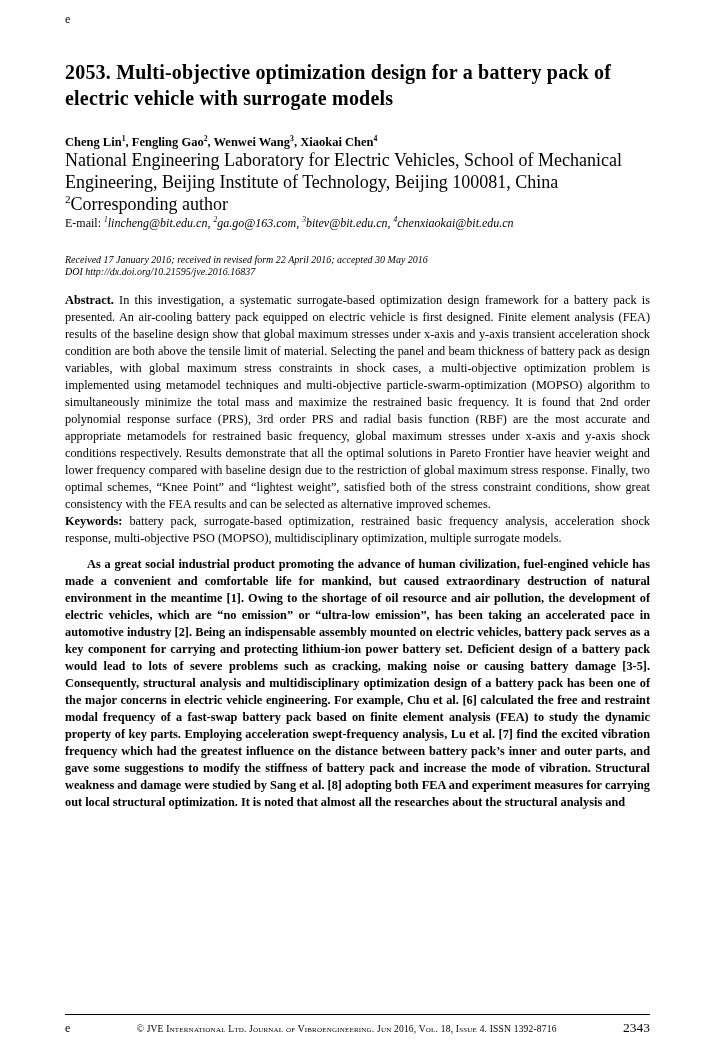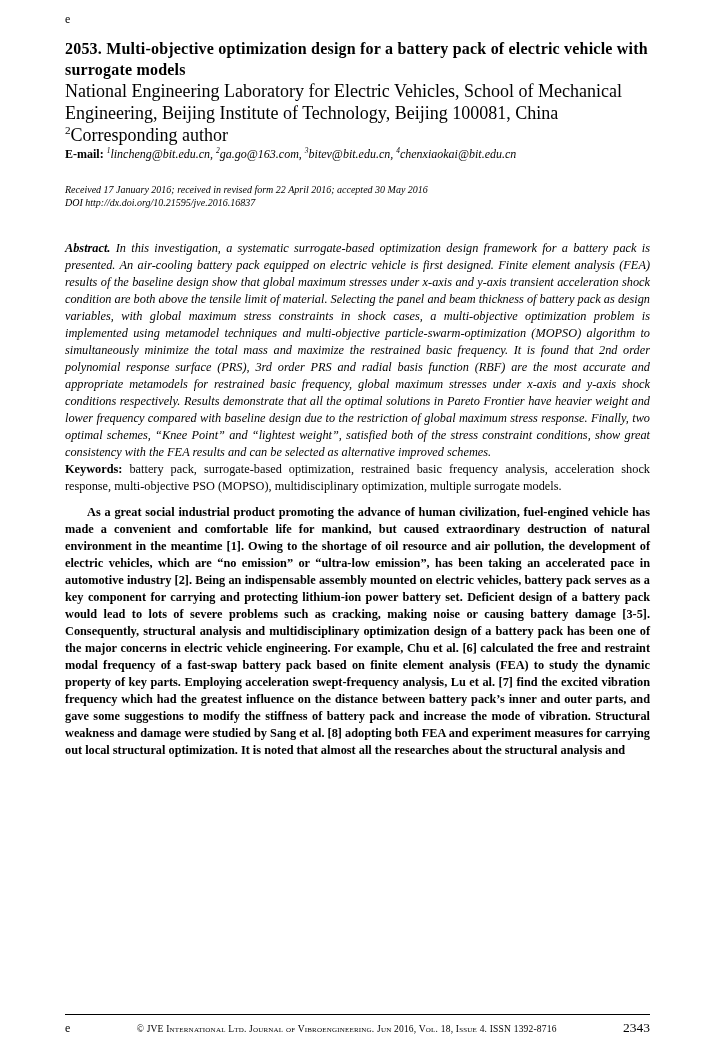--- a/index.html
+++ b/index.html
@@ -11,44 +11,44 @@
     position: relative;
     overflow: hidden;
   }
   .page {
     position: absolute;
     inset: 0;
     padding: 13px 64px 0 65px;
   }
   .corner-mark { font-size: 12px; line-height: 1.1; }
   .title {
-    margin-top: 13px;
-    font-size: 16px;
+    margin-top: 33px;
+    font-size: 20px;
     font-weight: bold;
     line-height: 1.3;
     letter-spacing: 0.2px;
   }
   .authors {
     margin-top: 24px;
     font-size: 12.5px;
     font-weight: bold;
     line-height: 1.2;
   }
   sup { font-size: 62%; vertical-align: super; line-height: 0; }
   .affil { font-size: 18px; line-height: 1.22; }
   .email-line { font-size: 12px; line-height: 1.22; }
-  .email-label { font-weight: bold; margin-top: 32px; }
+  .email-label { font-weight: normal; margin-top: 32px; }
   .email-addresses { font-style: italic; text-align: right; }
   .history-block { margin-top: 23px; font-size: 10px; font-style: italic; line-height: 1.28; }
   .para {
     font-size: 12.3px;
     line-height: 17px;
     text-align: justify;
   }
-  .abstract { margin-top: 30px; font-style: italic; }
+  .abstract { margin-top: 13px; }
   .keywords { }
   .bold-label { font-weight: bold; }
   .section-heading {
     margin-top: 21px;
     font-size: 12.6px;
     font-weight: bold;
   }
   .body-para {
     margin-top: 9px;
     text-indent: 22px;
@@ -76,20 +76,21 @@
 </style>
 </head>
 <body>
 
 <div class="page">
 
   <div class="corner-mark">e</div>
 
   <h1 class="title">2053. Multi-objective optimization design for a battery pack of electric vehicle with surrogate models</h1>
 
+  <p class="authors"><span>Cheng Lin</span><sup>1</sup>, <span>Fengling Gao</span><sup>2</sup>, <span>Wenwei Wang</span><sup>3</sup>, <span>Xiaokai Chen</span><sup>4</sup></p>
 
   <p class="affil">National Engineering Laboratory for Electric Vehicles, School of Mechanical Engineering, Beijing Institute of Technology, Beijing 100081, China</p>
 
 
   <p class="affil"><sup>2</sup><span>Corresponding author</span></p>
 
   <p class="email-line">
     <span class="email-label">E-mail:</span>
     <span class="email-addresses"><sup>1</sup><span>lincheng@bit.edu.cn</span>, <sup>2</sup><span>ga.go@163.com</span>, <sup>3</sup><span>bitev@bit.edu.cn</span>, <sup>4</sup><span>chenxiaokai@bit.edu.cn</span></span>
   </p>

